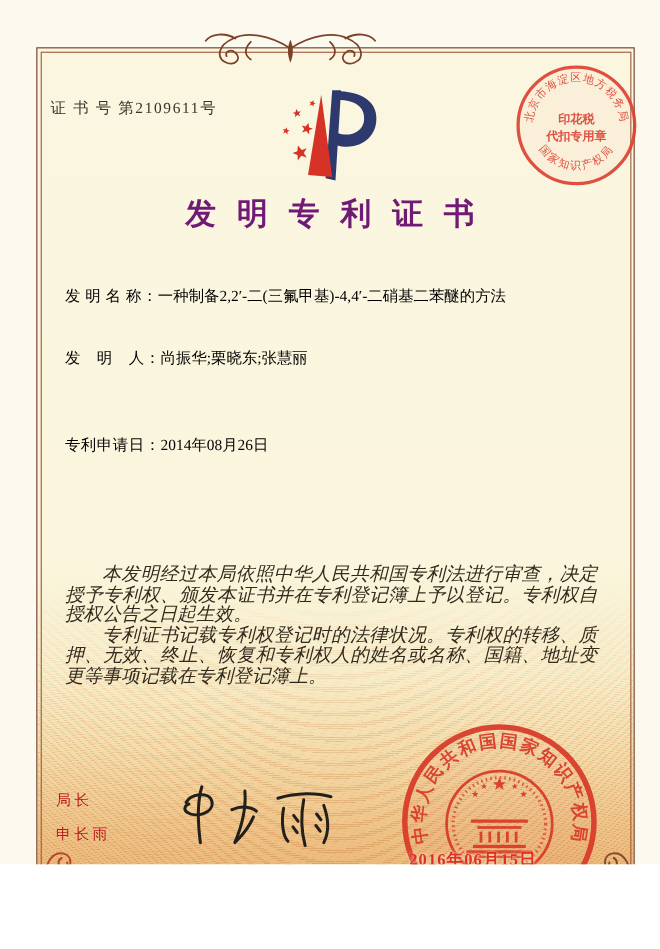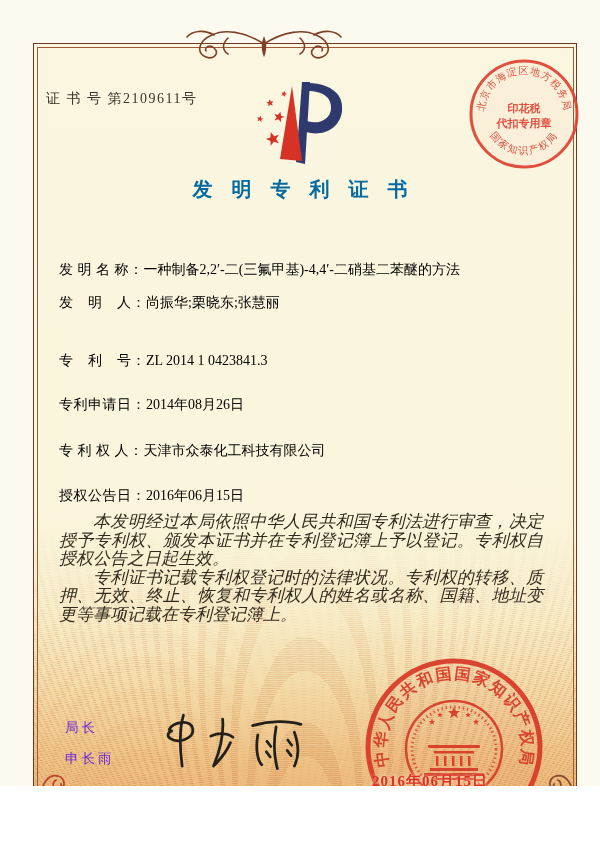--- a/index.html
+++ b/index.html
@@ -28,33 +28,33 @@
     -webkit-mask-image:linear-gradient(180deg,transparent 0,rgba(0,0,0,.65) 45%,#000 100%);
     mask-image:linear-gradient(180deg,transparent 0,rgba(0,0,0,.65) 45%,#000 100%);
   }
   .scan-line{position:absolute; left:0; top:849px; width:600px; height:2px; background:#cdc5b2; opacity:.55; z-index:0;}
   .scan-strip{position:absolute; left:0; top:851px; width:600px; height:12px; background:#fdfdf8; z-index:0;}
 
   
   .cert-no{position:absolute; left:46px; top:90px; z-index:2; font-size:14px; letter-spacing:1.5px; color:#3a332b;}
   .title{
     position:absolute; left:0; top:176px; width:600px; z-index:2; text-align:center;
-    font-size:20px; font-weight:bold; letter-spacing:19px; text-indent:19px; color:#0369a1;
+    font-size:28px; font-weight:bold; letter-spacing:19px; text-indent:19px; color:#701a75;
   }
   .field-row{position:absolute; left:59px; width:488px; z-index:2; font-size:14px; color:#000000; white-space:nowrap;}
   .field-label{letter-spacing:.5px;}
-  .f0{top:261px}.f1{top:294px}.f2{top:352px}.f3{top:396px}.f4{top:442px}.f5{top:487px}
+  .f0{top:261px}.f1{top:317px}.f2{top:352px}.f3{top:396px}.f4{top:442px}.f5{top:487px}
   .paras{
     position:absolute; left:59px; top:513px; width:484px; z-index:2;
     font-size:17px; line-height:18.6px; color:#332a1e; font-style:italic;
     text-align:justify;
   }
   .paras p{margin:0; text-indent:2em;}
-  .signoff{position:absolute; left:65px; z-index:3; font-family:"Liberation Sans","DejaVu Sans",sans-serif;
-    font-size:13.5px; letter-spacing:3px; color:#6d28d9;}
+  .signoff{position:absolute; left:51px; z-index:3; font-family:"Liberation Sans","DejaVu Sans",sans-serif;
+    font-size:13.5px; letter-spacing:3px; color:#b91c1c;}
   .signoff.title-label{top:719px;} .signoff.name-label{top:750px;}
   .footer-page{position:absolute; left:180px; top:814px; width:200px; z-index:4; text-align:center;
     font-size:12px; color:#463827; letter-spacing:1px;}
   .seal-date{position:absolute; left:372px; top:772px; z-index:5; font-size:15px; font-weight:bold;
     color:#e03020; letter-spacing:1px; text-shadow:0 0 4px rgba(255,246,232,.9);}
 
   
   .logo{position:absolute; left:246px; top:79px; z-index:2;}
   .dragons{position:absolute; left:182px; top:26px; z-index:3;}
   .tax-stamp{position:absolute; left:467px; top:57px; z-index:4; opacity:.92;}
@@ -126,31 +126,22 @@
   </svg>
 
   <div class="title">发明专利证书</div>
 
   <div class="field-row f0">
     <span class="field-label">发 明 名 称：</span><span>一种制备2,2′-二(三氟甲基)-4,4′-二硝基二苯醚的方法</span>
   </div>
   <div class="field-row f1">
     <span class="field-label">发　明　人：</span><span>尚振华;栗晓东;张慧丽</span>
   </div>
-  <div class="field-row f2">
-    <span class="field-label">专　利　号：</span><span>ZL 2014 1 0423841.3</span>
-  </div>
   <div class="field-row f3">
     <span class="field-label">专利申请日：</span><span>2014年08月26日</span>
-  </div>
-  <div class="field-row f4">
-    <span class="field-label">专 利 权 人：</span><span>天津市众泰化工科技有限公司</span>
-  </div>
-  <div class="field-row f5">
-    <span class="field-label">授权公告日：</span><span>2016年06月15日</span>
   </div>
 
   <div class="paras">
     <p>本发明经过本局依照中华人民共和国专利法进行审查，决定授予专利权、颁发本证书并在专利登记簿上予以登记。专利权自授权公告之日起生效。</p>
     <p>专利证书记载专利权登记时的法律状况。专利权的转移、质押、无效、终止、恢复和专利权人的姓名或名称、国籍、地址变更等事项记载在专利登记簿上。</p>
   </div>
 
   <div class="signoff title-label">局长</div>
   <div class="signoff name-label">申长雨</div>
 

